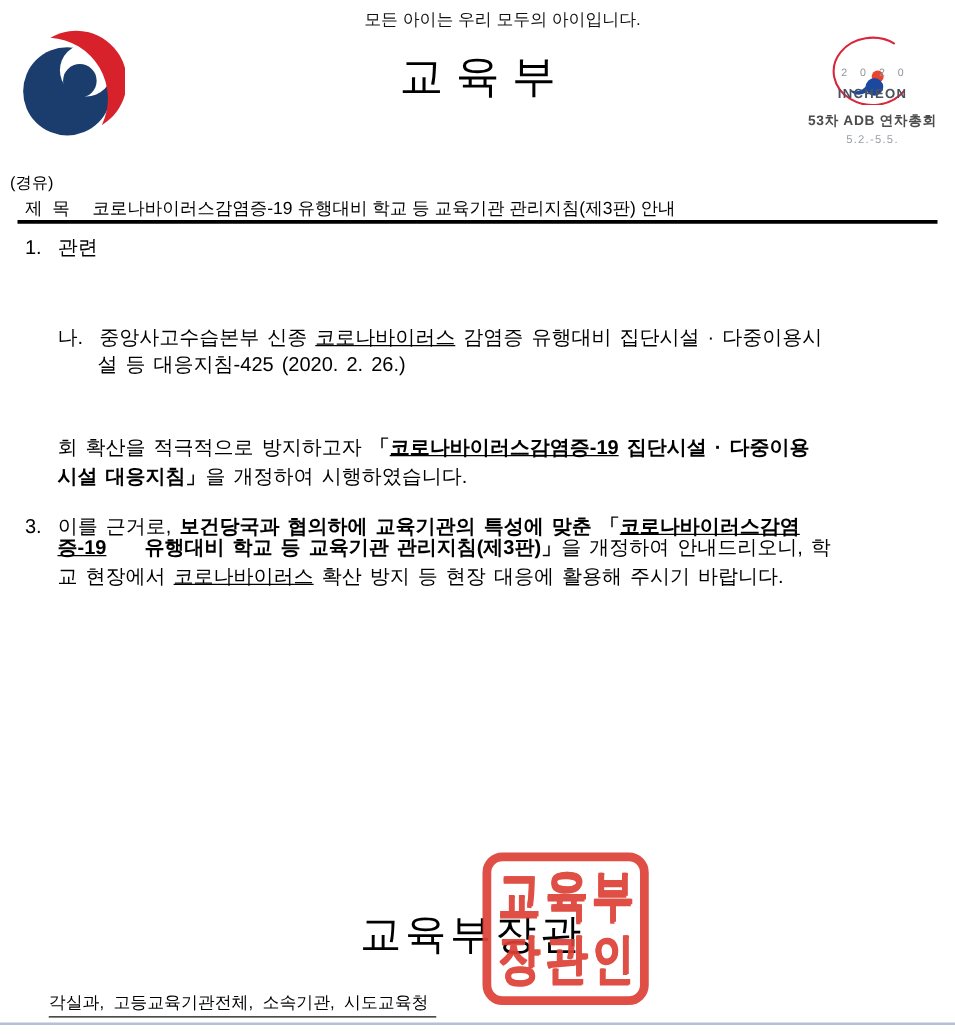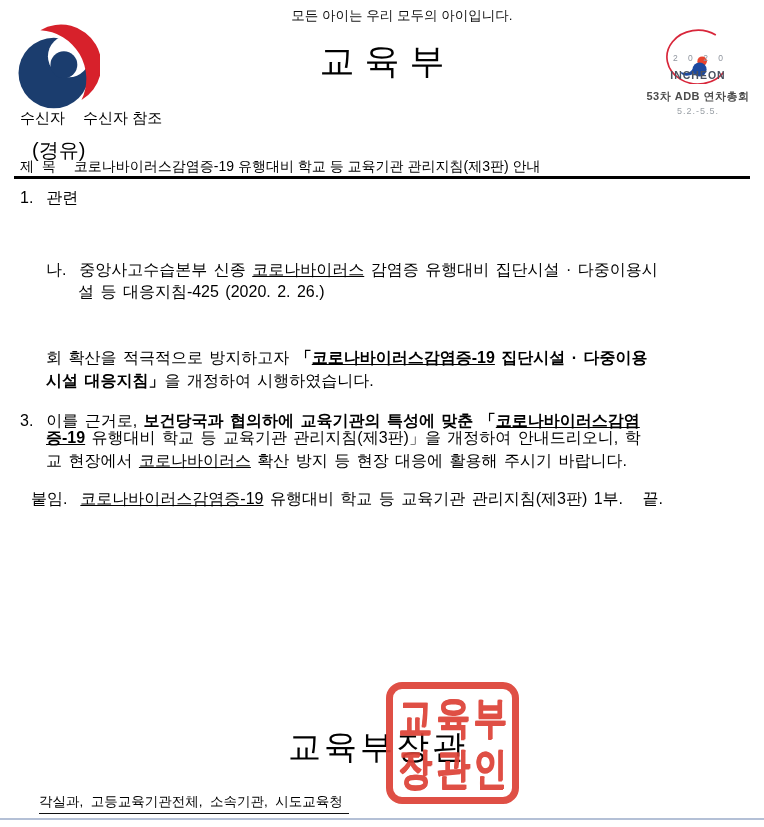--- a/index.html
+++ b/index.html
@@ -19,21 +19,21 @@
   .swirl-wrap svg{position:absolute;left:22px;top:0;}
   .inch-line1{position:absolute;top:15px;left:0;width:100%;text-align:center;
           font-size:10.5px;font-weight:bold;color:#4a5260;letter-spacing:1px;margin-top:28px;}
   .inch-line2{position:absolute;top:27px;left:0;width:100%;text-align:center;
           font-size:8.5px;color:#8f959e;letter-spacing:4px;padding-left:4px;box-sizing:border-box;}
   .adb1{margin-top:3px;font-size:11px;font-weight:bold;color:#4c4c4c;letter-spacing:0.5px;}
   .adb2{margin-top:2px;font-size:9px;color:#9aa0a6;letter-spacing:1px;}
 
   
   .recv-row{position:absolute;left:20px;top:109px;font-size:15px;white-space:pre;}
-  .via-row{position:absolute;left:32px;top:137px;font-size:20px;white-space:pre;}
+  .via-row{position:absolute;left:8px;top:137px;font-size:13px;white-space:pre;}
   .subject-row{position:absolute;left:20px;top:158px;font-size:14px;white-space:pre;}
   .subject-label{display:inline-block;margin-right:18px;white-space:pre;}
   .subject-rule{position:absolute;left:14px;top:176px;width:736px;height:3px;background:#000;}
 
   
   .line{position:absolute;left:20px;font-size:16px;color:#000000;white-space:pre;word-spacing:2px;}
   .ind1{padding-left:26px;}
   .ind2{padding-left:58px;}
   .ind-a{padding-left:11px;}
 
@@ -80,39 +80,37 @@
         <circle cx="37.5" cy="42" r="6.8" fill="#1c49a0"></circle>
         <path d="M32,46 Q23,51 18,44 Q27,48 32,40 Z" fill="#1c49a0"></path>
       </svg>
       <div class="inch-line1">INCHEON</div>
       <div class="inch-line2">2 0 2 0</div>
     </div>
     <div class="adb1">53차 ADB 연차총회</div>
     <div class="adb2">5.2.-5.5.</div>
   </div>
 
-  <div class="recv-row"><span>수신자</span><span style="display:inline-block;width:18px;"></span><span>수신자 참조</span></div>
 
   <div class="via-row">(경유)</div>
 
   <div class="subject-row"><span class="subject-label">제  목</span><span>코로나바이러스감염증-19 유행대비 학교 등 교육기관 관리지침(제3판) 안내</span></div>
   <div class="subject-rule"></div>
 
   <div class="line" style="top:188px"><span>1.  관련</span></div>
   <div class="line ind1" style="top:260px"><span>나.  중앙사고수습본부 신종 </span><span style="text-decoration: underline;">코로나바이러스</span><span> 감염증 유행대비 집단시설 · 다중이용시</span></div>
   <div class="line ind2" style="top:282px"><span>설 등 대응지침-425 (2020. 2. 26.)</span></div>
 
   <div class="line ind1" style="top:348px"><span>회 확산을 적극적으로 방지하고자 </span><span style="font-weight: bold;">「</span><span style="font-weight: bold; text-decoration: underline;">코로나바이러스감염증-19</span><span style="font-weight: bold;"> 집단시설 · 다중이용</span></div>
   <div class="line ind1" style="top:371px"><span style="font-weight: bold;">시설 대응지침」</span><span>을 개정하여 시행하였습니다.</span></div>
 
   <div class="line" style="top:411px"><span>3.  이를 근거로, </span><span style="font-weight: bold;">보건당국과 협의하에 교육기관의 특성에 맞춘 「</span><span style="font-weight: bold; text-decoration: underline;">코로나바이러스감염</span></div>
-  <div class="line ind1" style="top:428px"><span style="font-weight: bold; text-decoration: underline;">증-19</span><span style="font-weight: normal;"> 유행대비 학교 등 교육기관 관리지침(제3판)」</span><span>을 개정하여 안내드리오니, 학</span></div>
+  <div class="line ind1" style="top:428px"><span style="font-weight: bold; text-decoration: underline;">증-19</span><span style="font-weight: bold; margin-left: 24px;"> 유행대비 학교 등 교육기관 관리지침(제3판)」</span><span>을 개정하여 안내드리오니, 학</span></div>
   <div class="line ind1" style="top:451px"><span>교 현장에서 </span><span style="text-decoration: underline;">코로나바이러스</span><span> 확산 방지 등 현장 대응에 활용해 주시기 바랍니다.</span></div>
 
-  <div class="line ind-a" style="top:489px"><span>붙임.  </span><span style="text-decoration: underline;">코로나바이러스감염증-19</span><span> 유행대비 학교 등 교육기관 관리지침(제3판) 1부.   끝.</span></div>
 
   <div class="sig-title">교육부장관</div>
   <div class="seal">
     <span class="seal-ch">교</span>
     <span class="seal-ch">육</span>
     <span class="seal-ch">부</span>
     <span class="seal-ch">장</span>
     <span class="seal-ch">관</span>
     <span class="seal-ch">인</span>
   </div>

